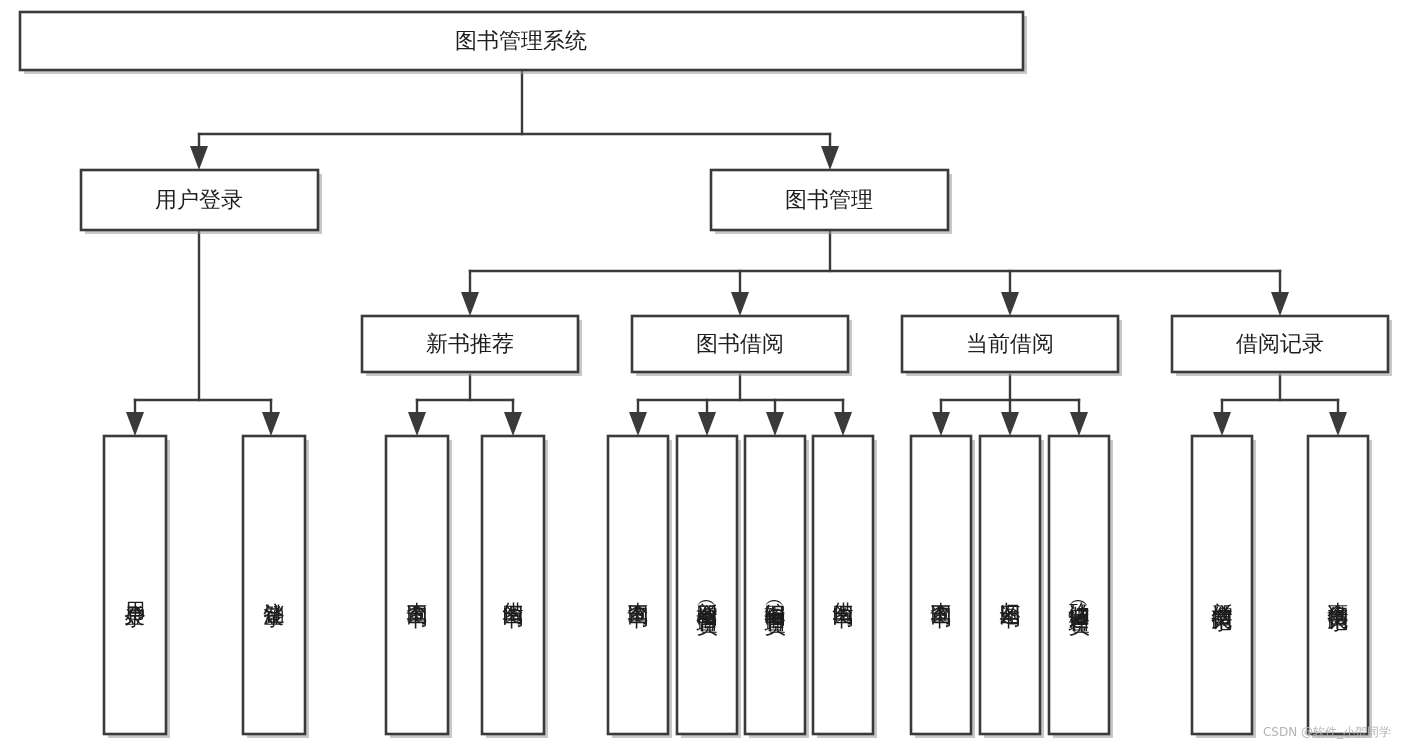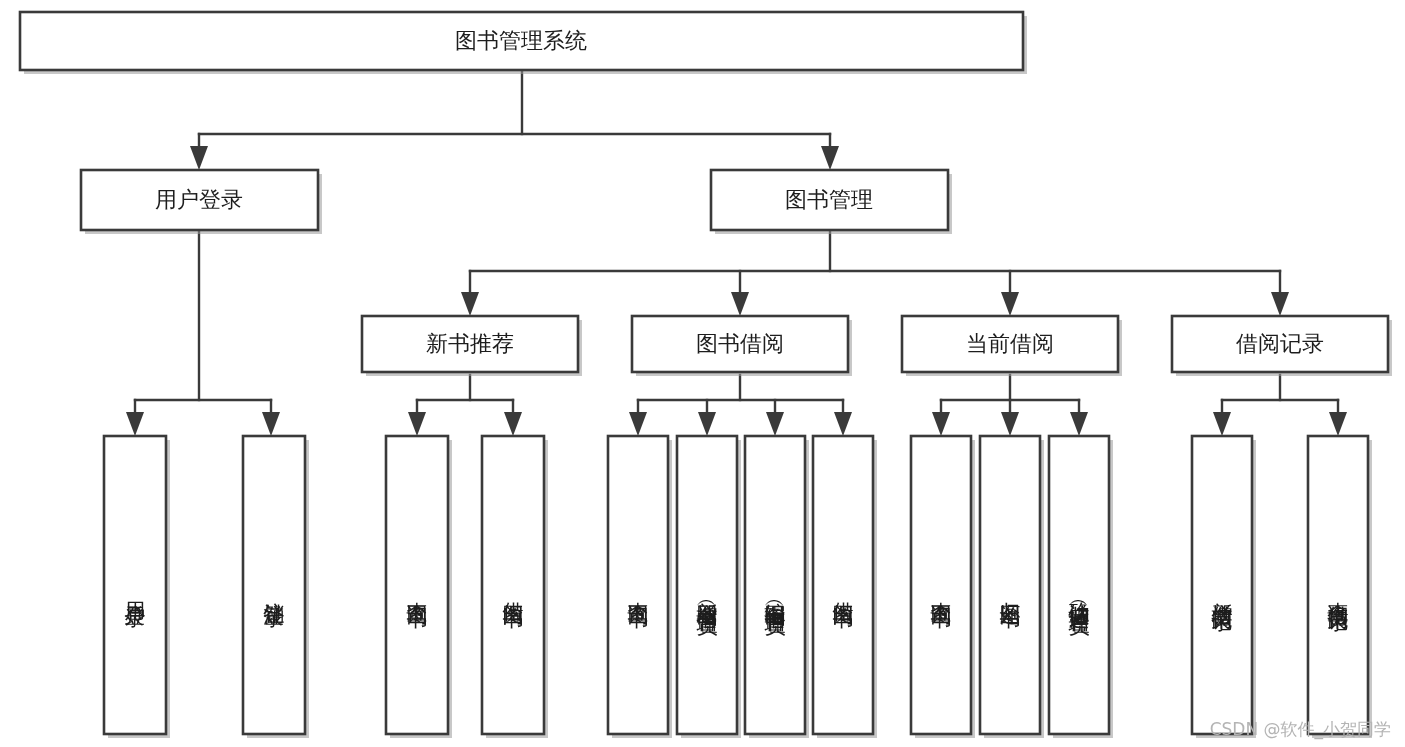--- a/index.html
+++ b/index.html
@@ -60,21 +60,21 @@
     writing-mode: vertical-rl;
     text-orientation: upright;
     letter-spacing: 2px;
     dominant-baseline: central;
   }
   .watermark {
     position: absolute;
     right: 14px;
     bottom: 6px;
     font-family: "DejaVu Sans", "Liberation Sans", sans-serif;
-    font-size: 17px;
+    font-size: 12px;
     color: #b4b4b4;
     white-space: nowrap;
     pointer-events: none;
   }
 </style>
 </head>
 <body>
 
 <div id="diagram-root">
 

